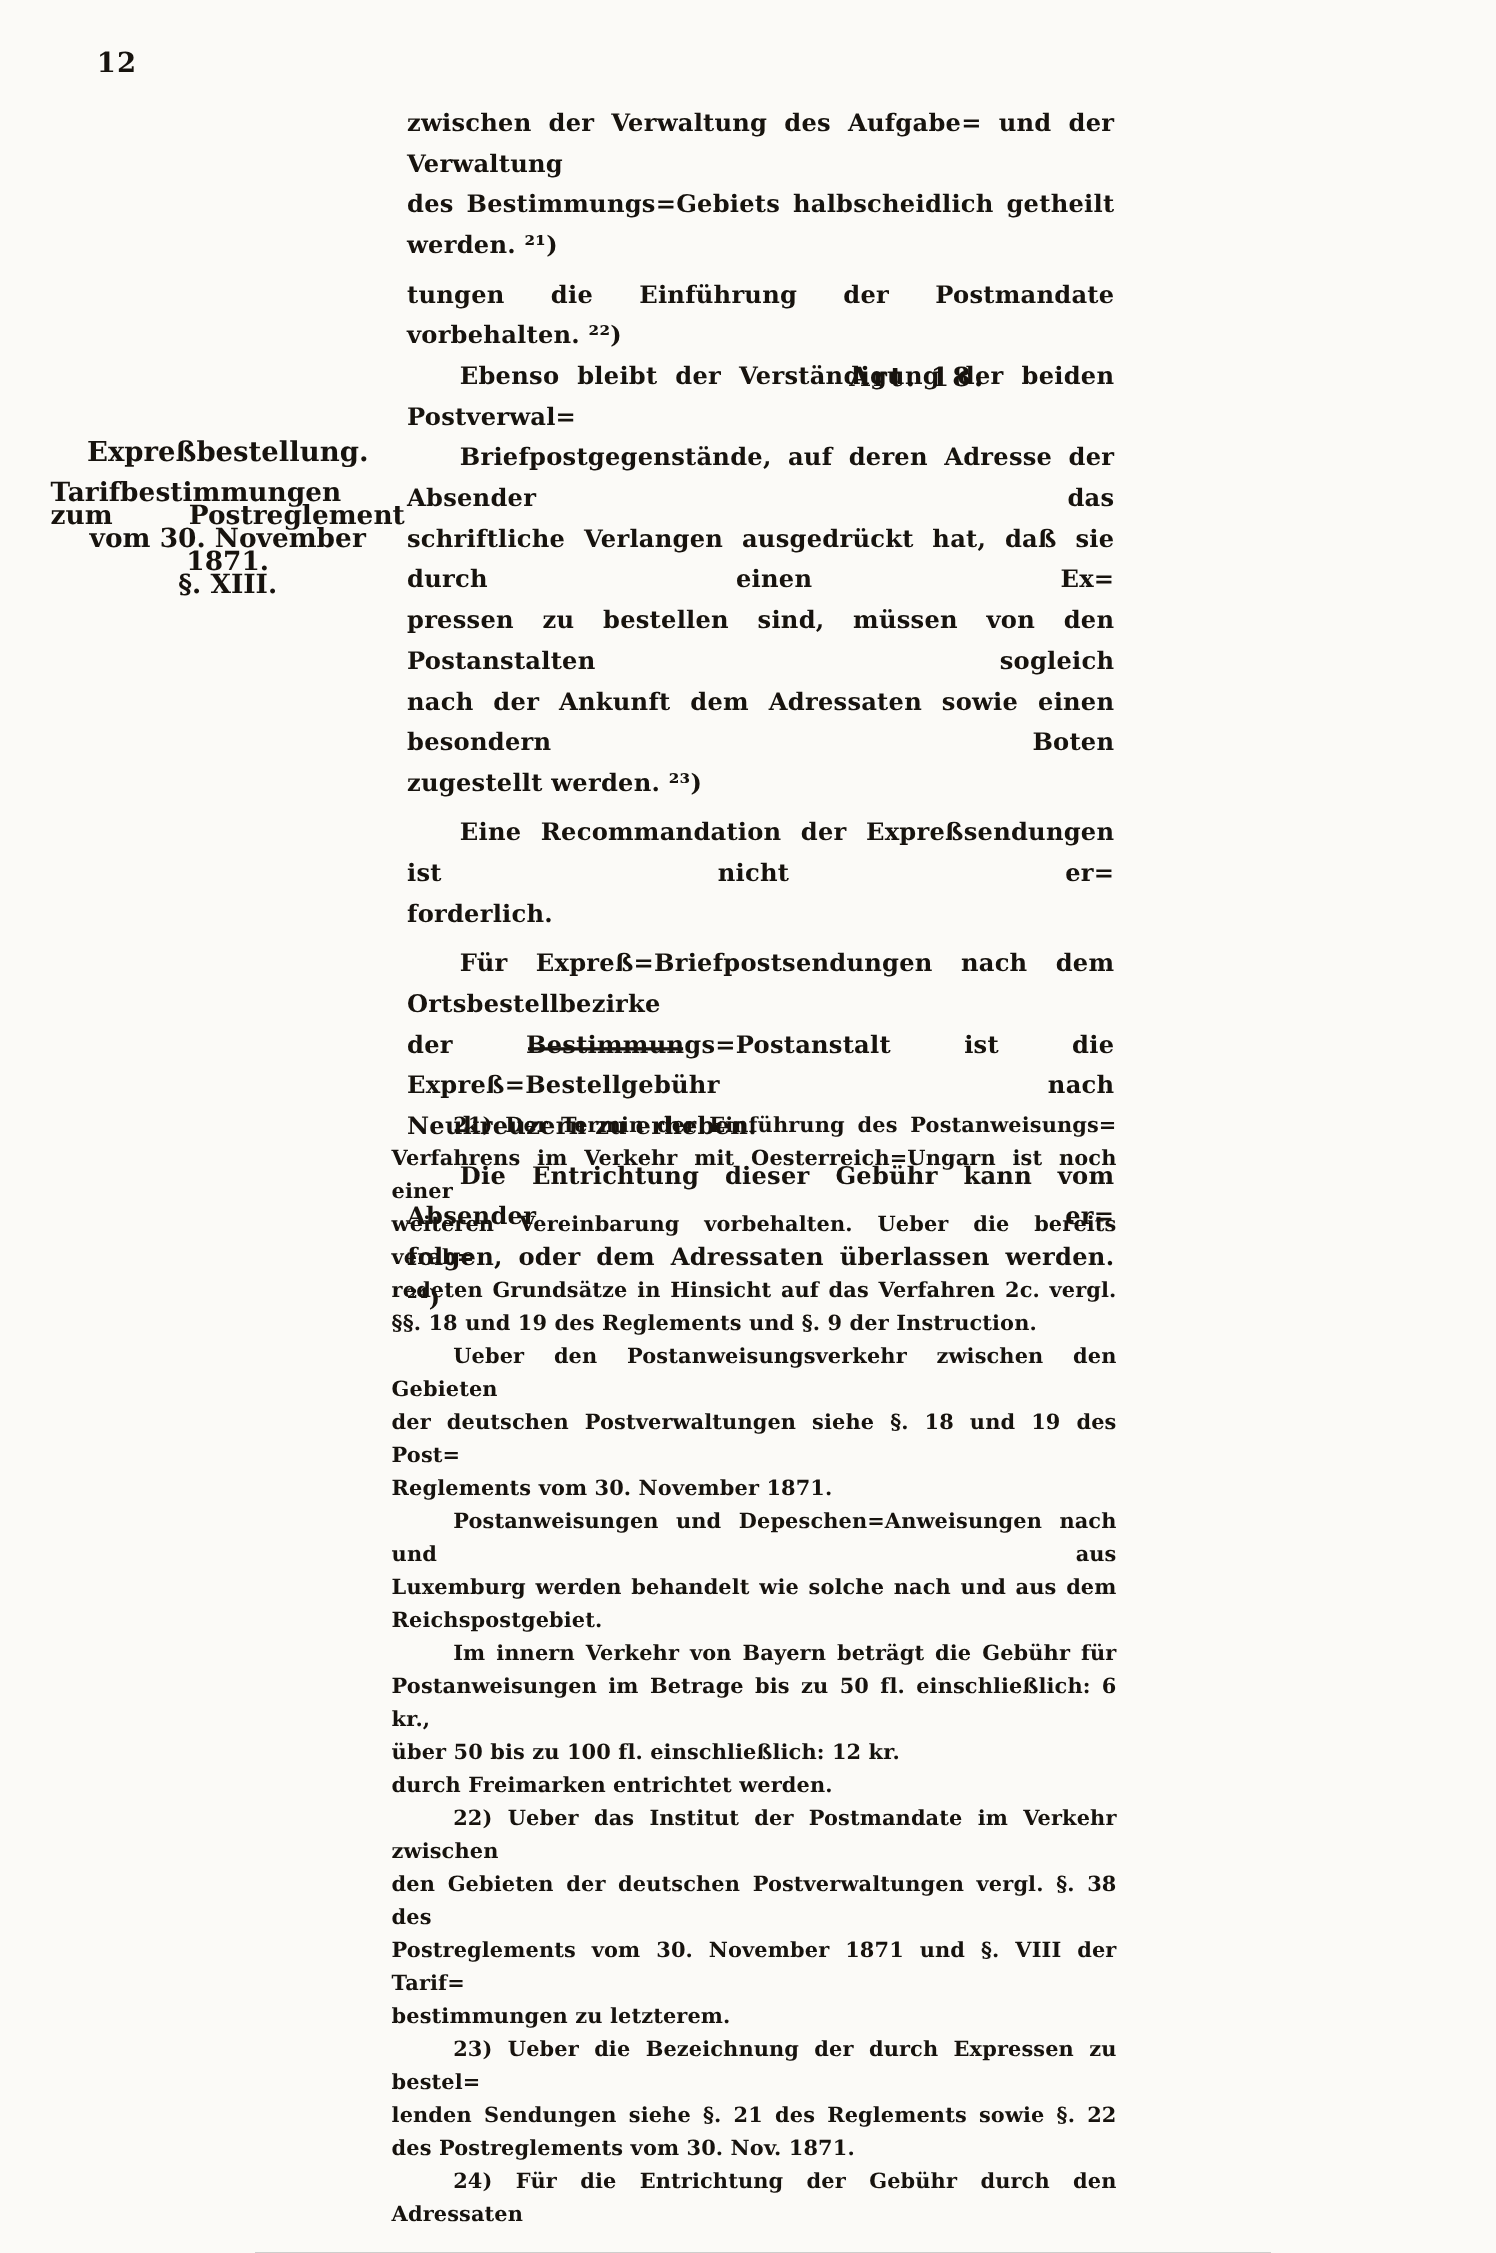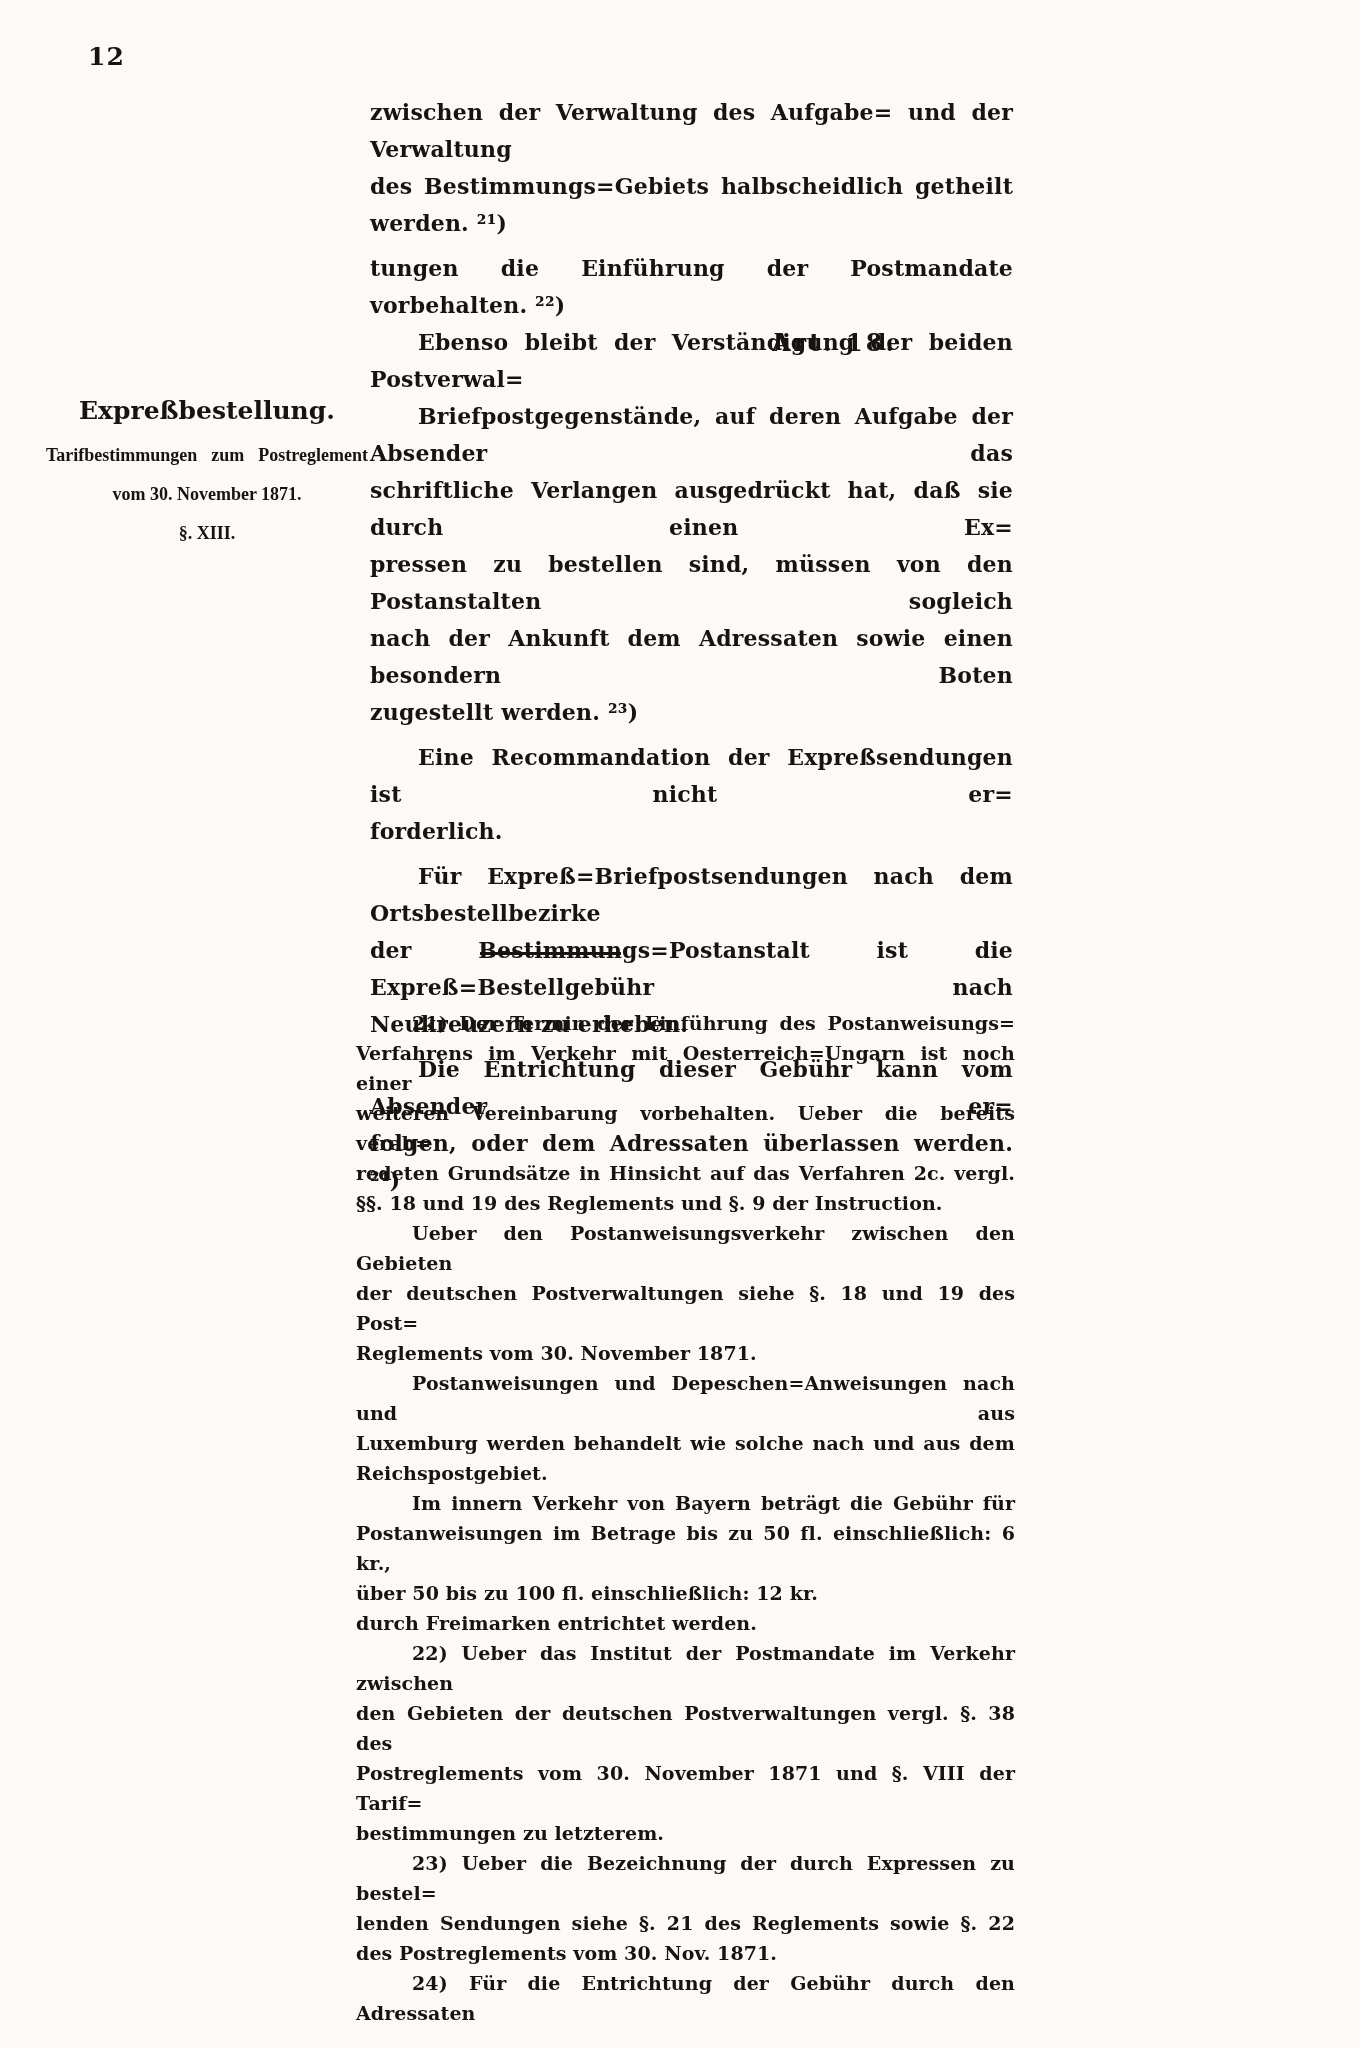--- a/index.html
+++ b/index.html
@@ -33,21 +33,21 @@
   .line.indent { text-indent:48px; }
   .article-heading {
     position:absolute; left:772px; top:328px;
     font-size:24px; letter-spacing:3px; white-space:nowrap;
   }
   .margin-note {
     position:absolute; left:46px; top:394px; width:322px;
     text-align:center;
   }
   .margin-title { font-size:25px; line-height:34px; margin-bottom:8px; }
-  .margin-line  { font-size:18px; line-height:39px;font-family:Liberation Serif, serif; }
+  .margin-line  { font-size:24px; line-height:21px; }
   .margin-line.stretch { text-align:justify; text-align-last:justify; }
   .footnote-separator {
     position:absolute; left:480px; top:952px;
     width:141px; height:0;
     border-top:3px solid var(--ink);
   }
   .footnotes-section { position:absolute; left:356px; top:1008px; width:659px; }
   .footnotes-section .para { margin:0; }
   .footnotes-section .line { font-size:19px; line-height:30px; letter-spacing:0.1px; }
   .footnotes-section .line.indent { text-indent:56px; }
@@ -74,21 +74,21 @@
 
   <div class="margin-note">
     <div class="margin-title">Expreßbestellung.</div>
     <div class="margin-line stretch">Tarifbestimmungen zum Postreglement</div>
     <div class="margin-line">vom 30. November 1871.</div>
     <div class="margin-line">§. XIII.</div>
   </div>
 
   <div class="col article-body">
       <div class="para">
-        <div class="line indent">Briefpostgegenstände, auf deren Aufgabe der Absender das</div>
+        <div class="line indent">Briefpostgegenstände, auf deren Adresse der Absender das</div>
         <div class="line">schriftliche Verlangen ausgedrückt hat, daß sie durch einen Ex=</div>
         <div class="line">pressen zu bestellen sind, müssen von den Postanstalten sogleich</div>
         <div class="line">nach der Ankunft dem Adressaten sowie einen besondern Boten</div>
         <div class="line last">zugestellt werden. ²³)</div>
       </div>
       <div class="para">
         <div class="line indent">Eine Recommandation der Expreßsendungen ist nicht er=</div>
         <div class="line last">forderlich.</div>
       </div>
       <div class="para">

